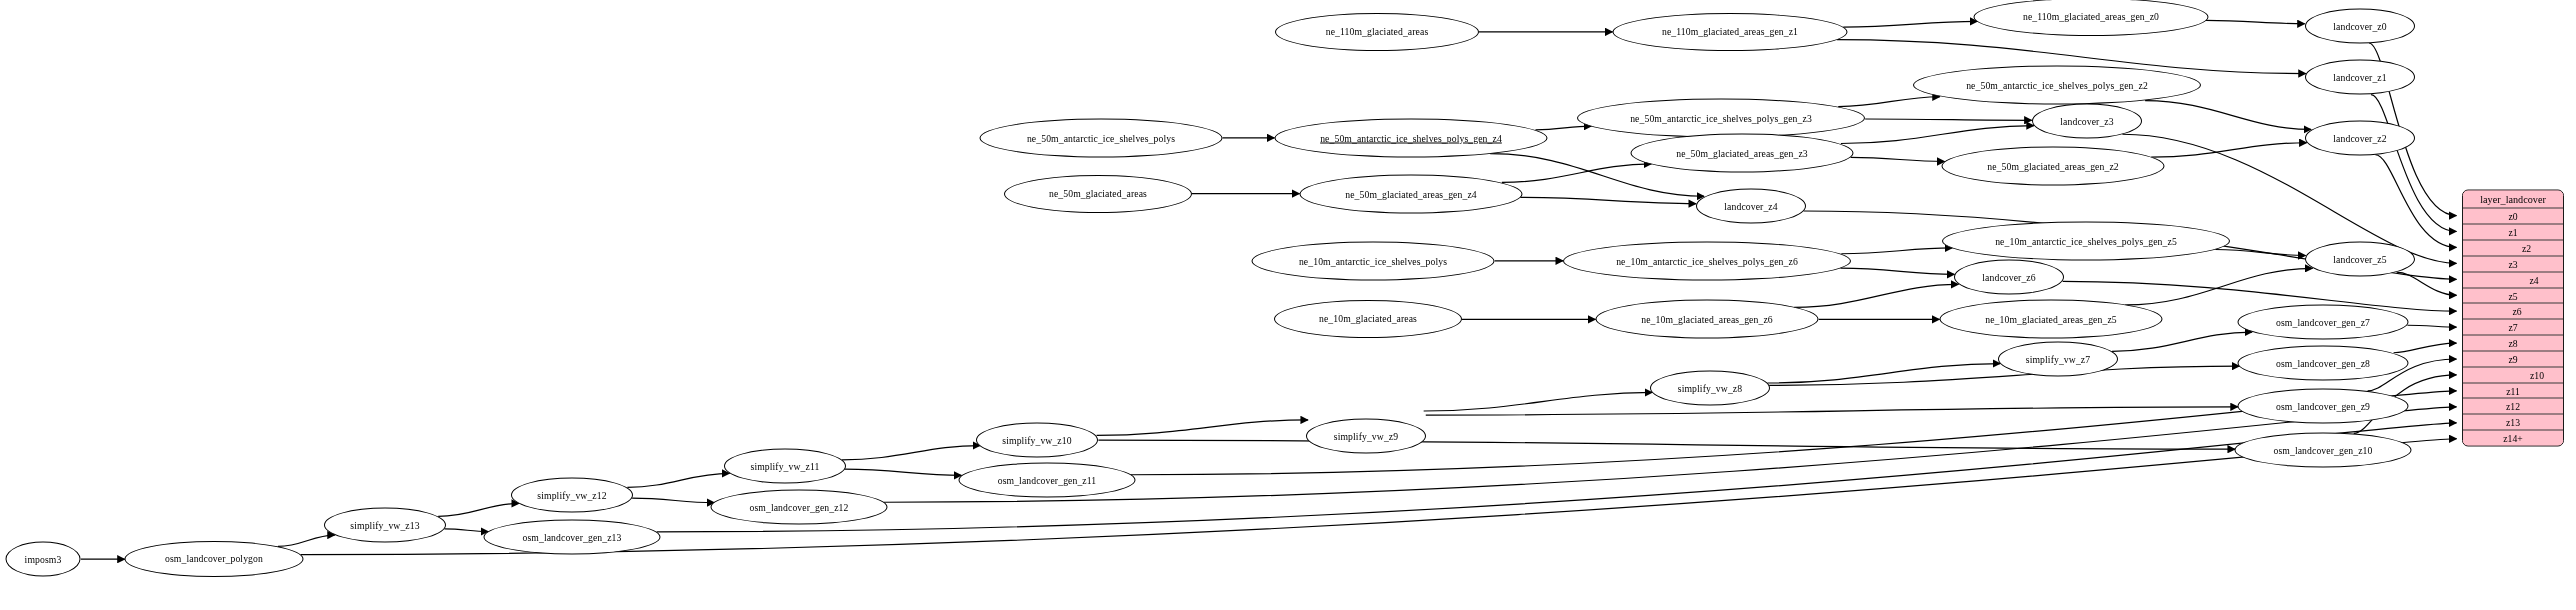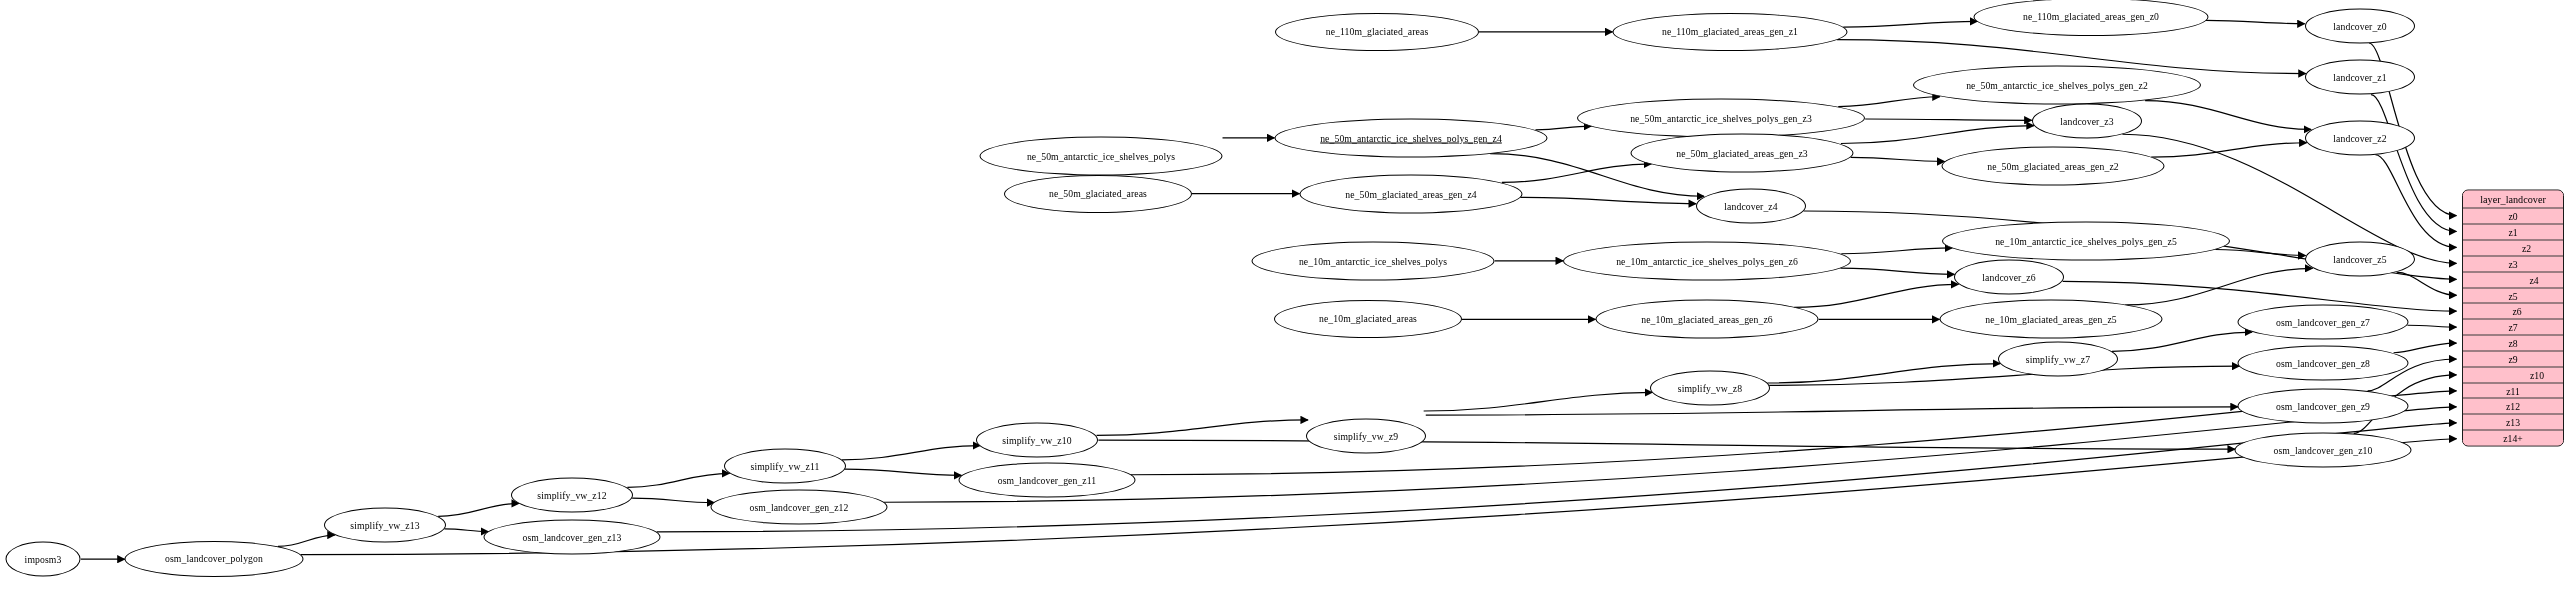--- a/index.html
+++ b/index.html
@@ -134,21 +134,21 @@
       </g>
   </svg>
   <div id="nodes-group">
       <div class="node" style="left: 1377px; top: 32px; width: 204px; height: 38px;">ne_110m_glaciated_areas</div>
       <div class="node" style="left: 1730px; top: 32px; width: 235px; height: 38px;">ne_110m_glaciated_areas_gen_z1</div>
       <div class="node" style="left: 2091px; top: 16.5px; width: 235px; height: 38px;">ne_110m_glaciated_areas_gen_z0</div>
       <div class="node" style="left: 2360px; top: 26px; width: 110px; height: 35px;">landcover_z0</div>
       <div class="node" style="left: 2360px; top: 77px; width: 110px; height: 35px;">landcover_z1</div>
       <div class="node" style="left: 2057px; top: 85px; width: 288px; height: 39px;">ne_50m_antarctic_ice_shelves_polys_gen_z2</div>
       <div class="node" style="left: 2360px; top: 138px; width: 110px; height: 35px;">landcover_z2</div>
-      <div class="node" style="left: 1101px; top: 156px; width: 243px; height: 39px;">ne_50m_antarctic_ice_shelves_polys</div>
+      <div class="node" style="left: 1101px; top: 138px; width: 243px; height: 39px;">ne_50m_antarctic_ice_shelves_polys</div>
       <div class="node" style="left: 1411px; top: 138px; width: 273px; height: 39px; text-decoration: underline;">ne_50m_antarctic_ice_shelves_polys_gen_z4</div>
       <div class="node" style="left: 1721px; top: 118px; width: 288px; height: 39px;">ne_50m_antarctic_ice_shelves_polys_gen_z3</div>
       <div class="node" style="left: 2087px; top: 121px; width: 110px; height: 35px;">landcover_z3</div>
       <div class="node" style="left: 1742px; top: 153px; width: 223px; height: 39px;">ne_50m_glaciated_areas_gen_z3</div>
       <div class="node" style="left: 2053px; top: 166px; width: 223px; height: 39px;">ne_50m_glaciated_areas_gen_z2</div>
       <div class="node" style="left: 1098px; top: 194px; width: 188px; height: 38px;">ne_50m_glaciated_areas</div>
       <div class="node" style="left: 1411px; top: 194px; width: 223px; height: 39px;">ne_50m_glaciated_areas_gen_z4</div>
       <div class="node" style="left: 1751px; top: 206px; width: 110px; height: 35px;">landcover_z4</div>
       <div class="node" style="left: 2086px; top: 241px; width: 288px; height: 39px;">ne_10m_antarctic_ice_shelves_polys_gen_z5</div>
       <div class="node" style="left: 2360px; top: 259px; width: 110px; height: 35px; text-align: center;">landcover_z5</div>

